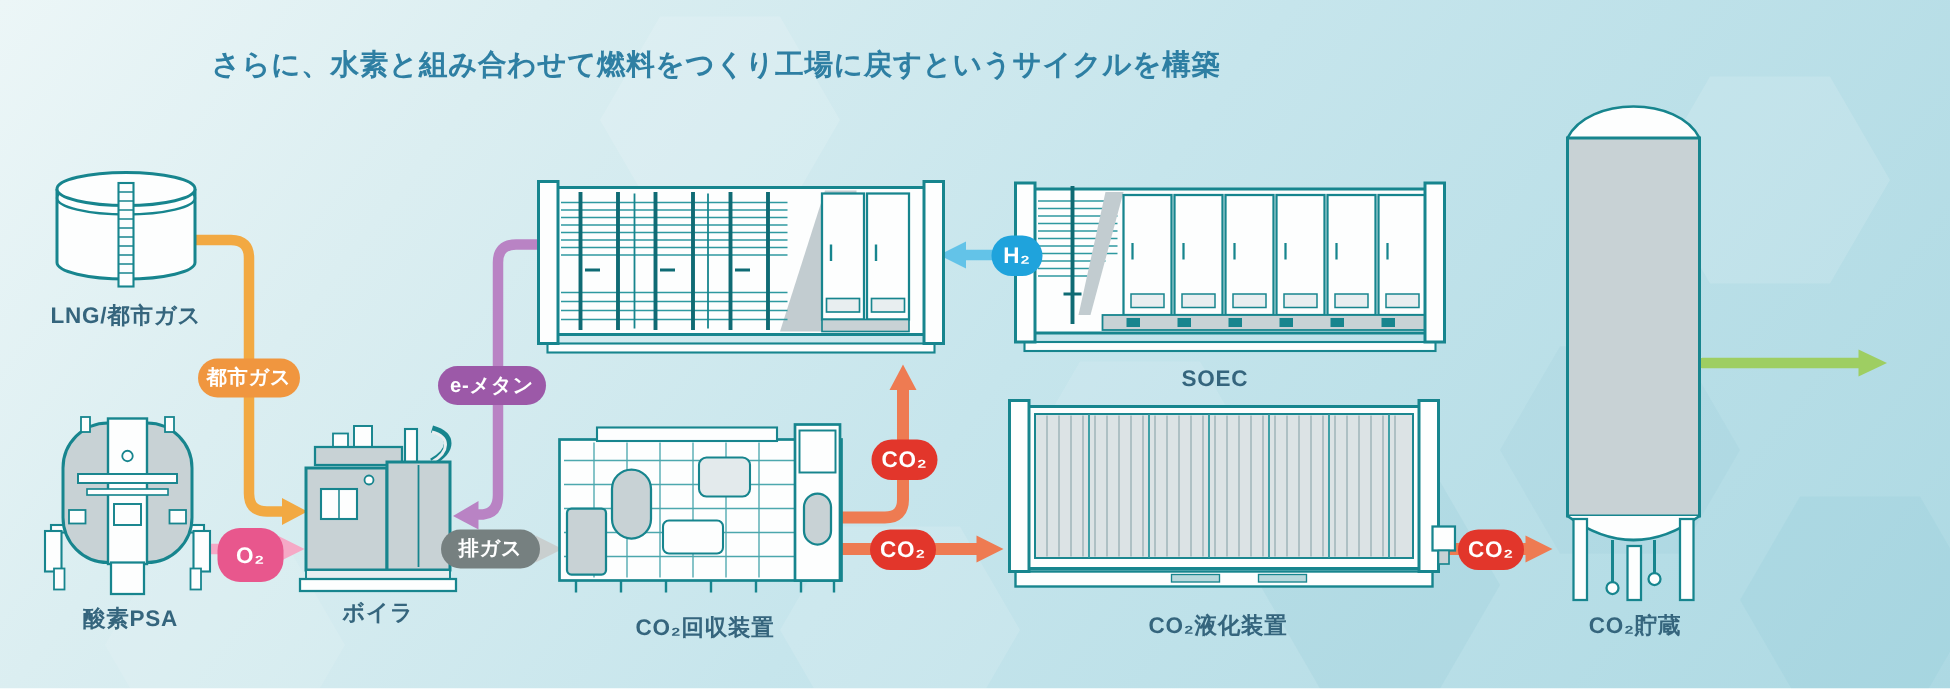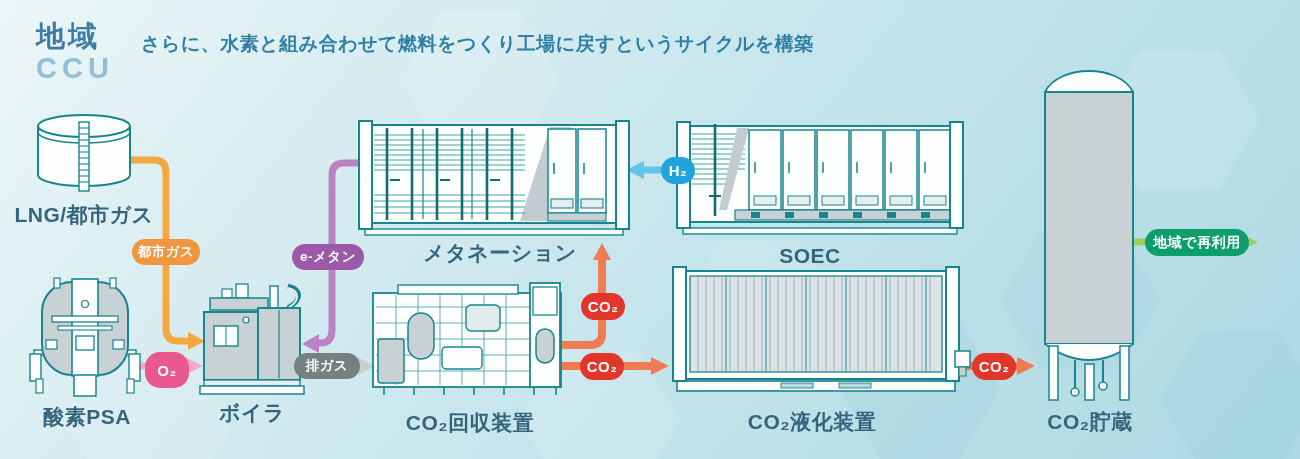--- a/index.html
+++ b/index.html
@@ -9,21 +9,21 @@
     font-family:"Liberation Sans",sans-serif;
   }
   .layer{position:absolute;left:0;top:0;}
   
   #logo{position:absolute;left:36px;top:22px;line-height:1;}
   #logo .l1{font-size:29px;font-weight:800;color:#3E7CA8;letter-spacing:3px;}
   #logo .l2{font-size:29px;font-weight:800;color:#8FC0D6;letter-spacing:5px;margin-top:3px;}
   #headline{position:absolute;left:141px;top:29px;color:#2E7FA3;font-size:19px;font-weight:700;line-height:1.6;letter-spacing:.5px;}
   
   .node{position:absolute;}
-  .eq-label{position:absolute;color:#35657D;font-size:21px;font-weight:700;text-align:center;letter-spacing:.5px;}
+  .eq-label{position:absolute;color:#35657D;font-size:15px;font-weight:700;text-align:center;letter-spacing:.5px;}
   #lbl-lng{left:14px;top:201px;width:140px;}
   #lbl-psa{left:27px;top:403px;width:120px;}
   #lbl-boiler{left:192px;top:399px;width:120px;}
   #lbl-methanation{left:420px;top:239px;width:160px;}
   #lbl-capture{left:390px;top:409px;width:160px;}
   #lbl-soec{left:750px;top:244px;width:120px;}
   #lbl-liq{left:732px;top:408px;width:160px;}
   #lbl-storage{left:1030px;top:408px;width:120px;}
   
   .pill{position:absolute;display:flex;align-items:center;justify-content:center;color:#fff;font-weight:700;font-size:13.5px;border-radius:15px;letter-spacing:.5px;}
@@ -361,37 +361,31 @@
       <line x1="42" y1="296" x2="42" y2="324" stroke="#17858E" stroke-width="2"></line>
       <circle cx="42" cy="328" r="4" fill="#FDFEFE" stroke="#17858E" stroke-width="1.5"></circle>
       <line x1="70" y1="296" x2="70" y2="318" stroke="#17858E" stroke-width="2"></line>
       <circle cx="70" cy="322" r="4" fill="#FDFEFE" stroke="#17858E" stroke-width="1.5"></circle>
     </svg>
   </div>
 
   <div class="eq-label" id="lbl-lng">LNG/都市ガス</div>
   <div class="eq-label" id="lbl-psa">酸素PSA</div>
   <div class="eq-label" id="lbl-boiler">ボイラ</div>
-  <div class="eq-label" id="lbl-methanation">メタネーション</div>
   <div class="eq-label" id="lbl-capture">CO₂回収装置</div>
   <div class="eq-label" id="lbl-soec">SOEC</div>
   <div class="eq-label" id="lbl-liq">CO₂液化装置</div>
   <div class="eq-label" id="lbl-storage">CO₂貯蔵</div>
 
   <div class="pill" id="pill-citygas">都市ガス</div>
   <div class="pill" id="pill-emethane">e-メタン</div>
   <div class="pill gas" id="pill-o2">O₂</div>
   <div class="pill" id="pill-exhaust">排ガス</div>
   <div class="pill gas" id="pill-co2-up">CO₂</div>
   <div class="pill gas" id="pill-co2-right">CO₂</div>
   <div class="pill gas" id="pill-h2">H₂</div>
   <div class="pill gas" id="pill-co2-store">CO₂</div>
-  <div class="pill" id="pill-reuse">地域で再利用</div>
-
-  <div id="logo">
-    <div class="l1">地域</div>
-    <div class="l2">CCU</div>
-  </div>
+
   <div id="headline">
     <div>さらに、水素と組み合わせて燃料をつくり工場に戻すというサイクルを構築</div>
   </div>
 
 </div>
 
 </body></html>

